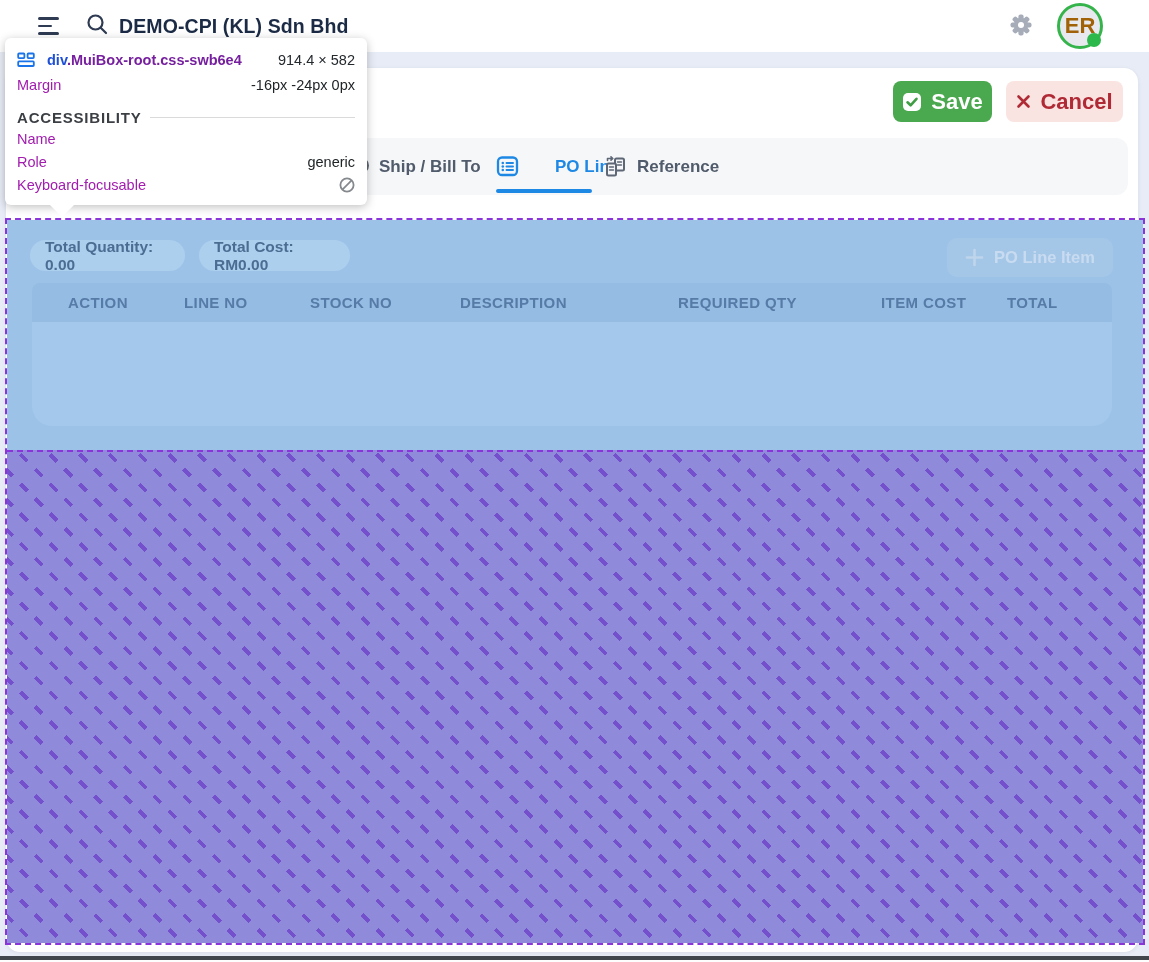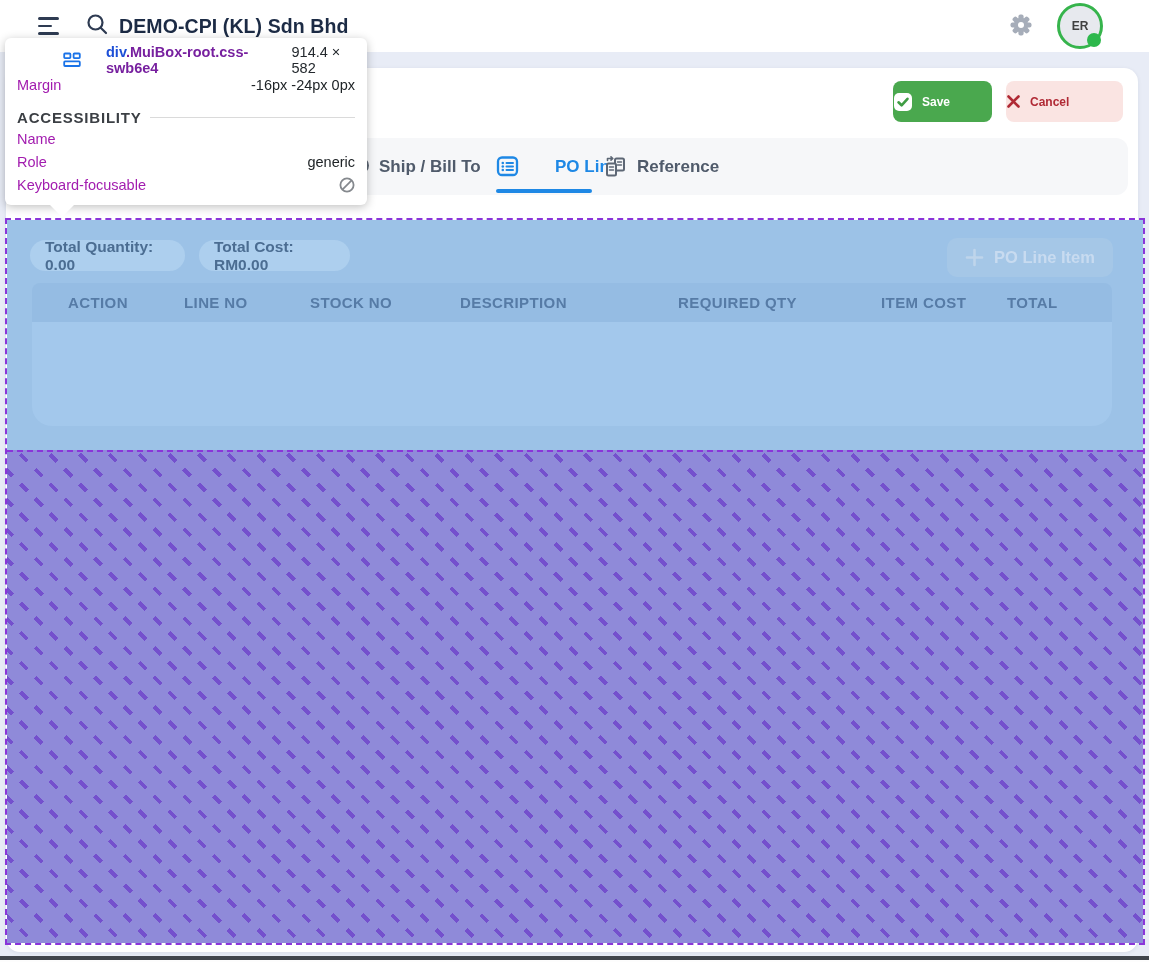--- a/index.html
+++ b/index.html
@@ -15,27 +15,27 @@
   .hamburger span:nth-child(1){width:21px;}
   .hamburger span:nth-child(2){width:14px;}
   .hamburger span:nth-child(3){width:21px;}
   .search-ic{position:absolute;left:85px;top:12px;}
   .app-title{position:absolute;left:119px;top:0;height:52px;display:flex;align-items:center;
     font-size:19.5px;font-weight:700;color:#1c2b45;letter-spacing:.1px;}
   .gear-ic{position:absolute;left:1009px;top:13px;}
   .avatar{position:absolute;left:1057px;top:3px;width:46px;height:46px;border-radius:50%;
     background:#e7e9ee;border:3.5px solid #36b44c;box-sizing:border-box;
     display:flex;align-items:center;justify-content:center;
-    font-size:12px;font-weight:700;color:#404040;}
+    font-size:22px;font-weight:700;color:#a16207;}
   .avatar-dot{position:absolute;right:-1px;bottom:-1px;width:14px;height:14px;border-radius:50%;background:#2db84c;}
   
   .card{position:absolute;left:6px;top:68px;width:1132px;height:884px;background:#ffffff;
     border-radius:14px;box-shadow:0 1px 4px rgba(30,40,70,.08);z-index:1;}
   .btn{position:absolute;top:13px;height:41px;border-radius:8px;display:flex;align-items:center;
-    justify-content:flex-start;gap:9px;font-size:12px;font-weight:700;cursor:pointer;box-sizing:border-box;}
+    justify-content:center;gap:9px;font-size:22px;font-weight:700;cursor:pointer;box-sizing:border-box;}
   .btn-save{left:887px;width:99px;background:#4aa84e;color:#ffffff;}
   .btn-cancel{left:1000px;width:117px;background:#fae4e2;color:#b02a35;}
   
   .tabbar{position:absolute;left:8px;top:70px;width:1114px;height:57px;background:#f6f7f9;border-radius:12px;}
   .tab{position:absolute;top:0;height:57px;display:flex;align-items:center;gap:9px;
     font-size:17px;font-weight:700;color:#505b6b;cursor:pointer;}
   .tab.active{color:#1e88e5;}
   .tab-underline{position:absolute;left:482px;top:51px;width:96px;height:3.5px;border-radius:2px;background:#1e88e5;}
   .ship-ic{position:absolute;left:338px;top:19px;width:17px;height:17px;border-radius:50%;
     border:2.5px solid #5d6775;box-sizing:border-box;}
@@ -60,21 +60,21 @@
     border-radius:8px 8px 20px 20px;overflow:hidden;}
   .po-thead{position:relative;height:39px;background:#95bce3;text-align:center;}
   .po-tbody{height:104px;background:#a3c8ec;}
   .col{position:absolute;top:0;height:39px;display:flex;align-items:center;
     font-size:15px;font-weight:700;color:#567ba6;letter-spacing:.4px;}
   
   .tooltip{position:absolute;left:5px;top:38px;width:362px;height:167px;background:#ffffff;
     border-radius:6px;box-shadow:0 2px 10px rgba(0,0,0,.25);z-index:20;box-sizing:border-box;
     padding:8px 12px 0 12px;font-size:14.5px;color:#202528;}
   .tt-row{display:flex;align-items:center;height:23px;}
-  .tt-row1{height:27px;gap:25px;margin-left:46px;}
+  .tt-row1{height:27px;gap:12px;}
   .sel-tag{font-weight:700;color:#1d4fd7;}
   .sel-classes{font-weight:700;color:#77209f;}
   .tt-dims{margin-left:auto;color:#24292e;}
   .tt-label{color:#a21caf;}
   .tt-val{margin-left:auto;color:#202528;}
   .tt-acc{margin-top:11px;height:20px;display:flex;align-items:center;gap:8px;}
   .tt-acc-title{font-size:15px;font-weight:700;color:#3b3f44;letter-spacing:.8px;}
   .tt-acc-line{flex:1;height:1px;background:#dadada;}
   .tt-caret{position:absolute;left:44px;top:166px;width:0;height:0;
     border-left:13px solid transparent;border-right:13px solid transparent;border-top:13px solid #ffffff;}

